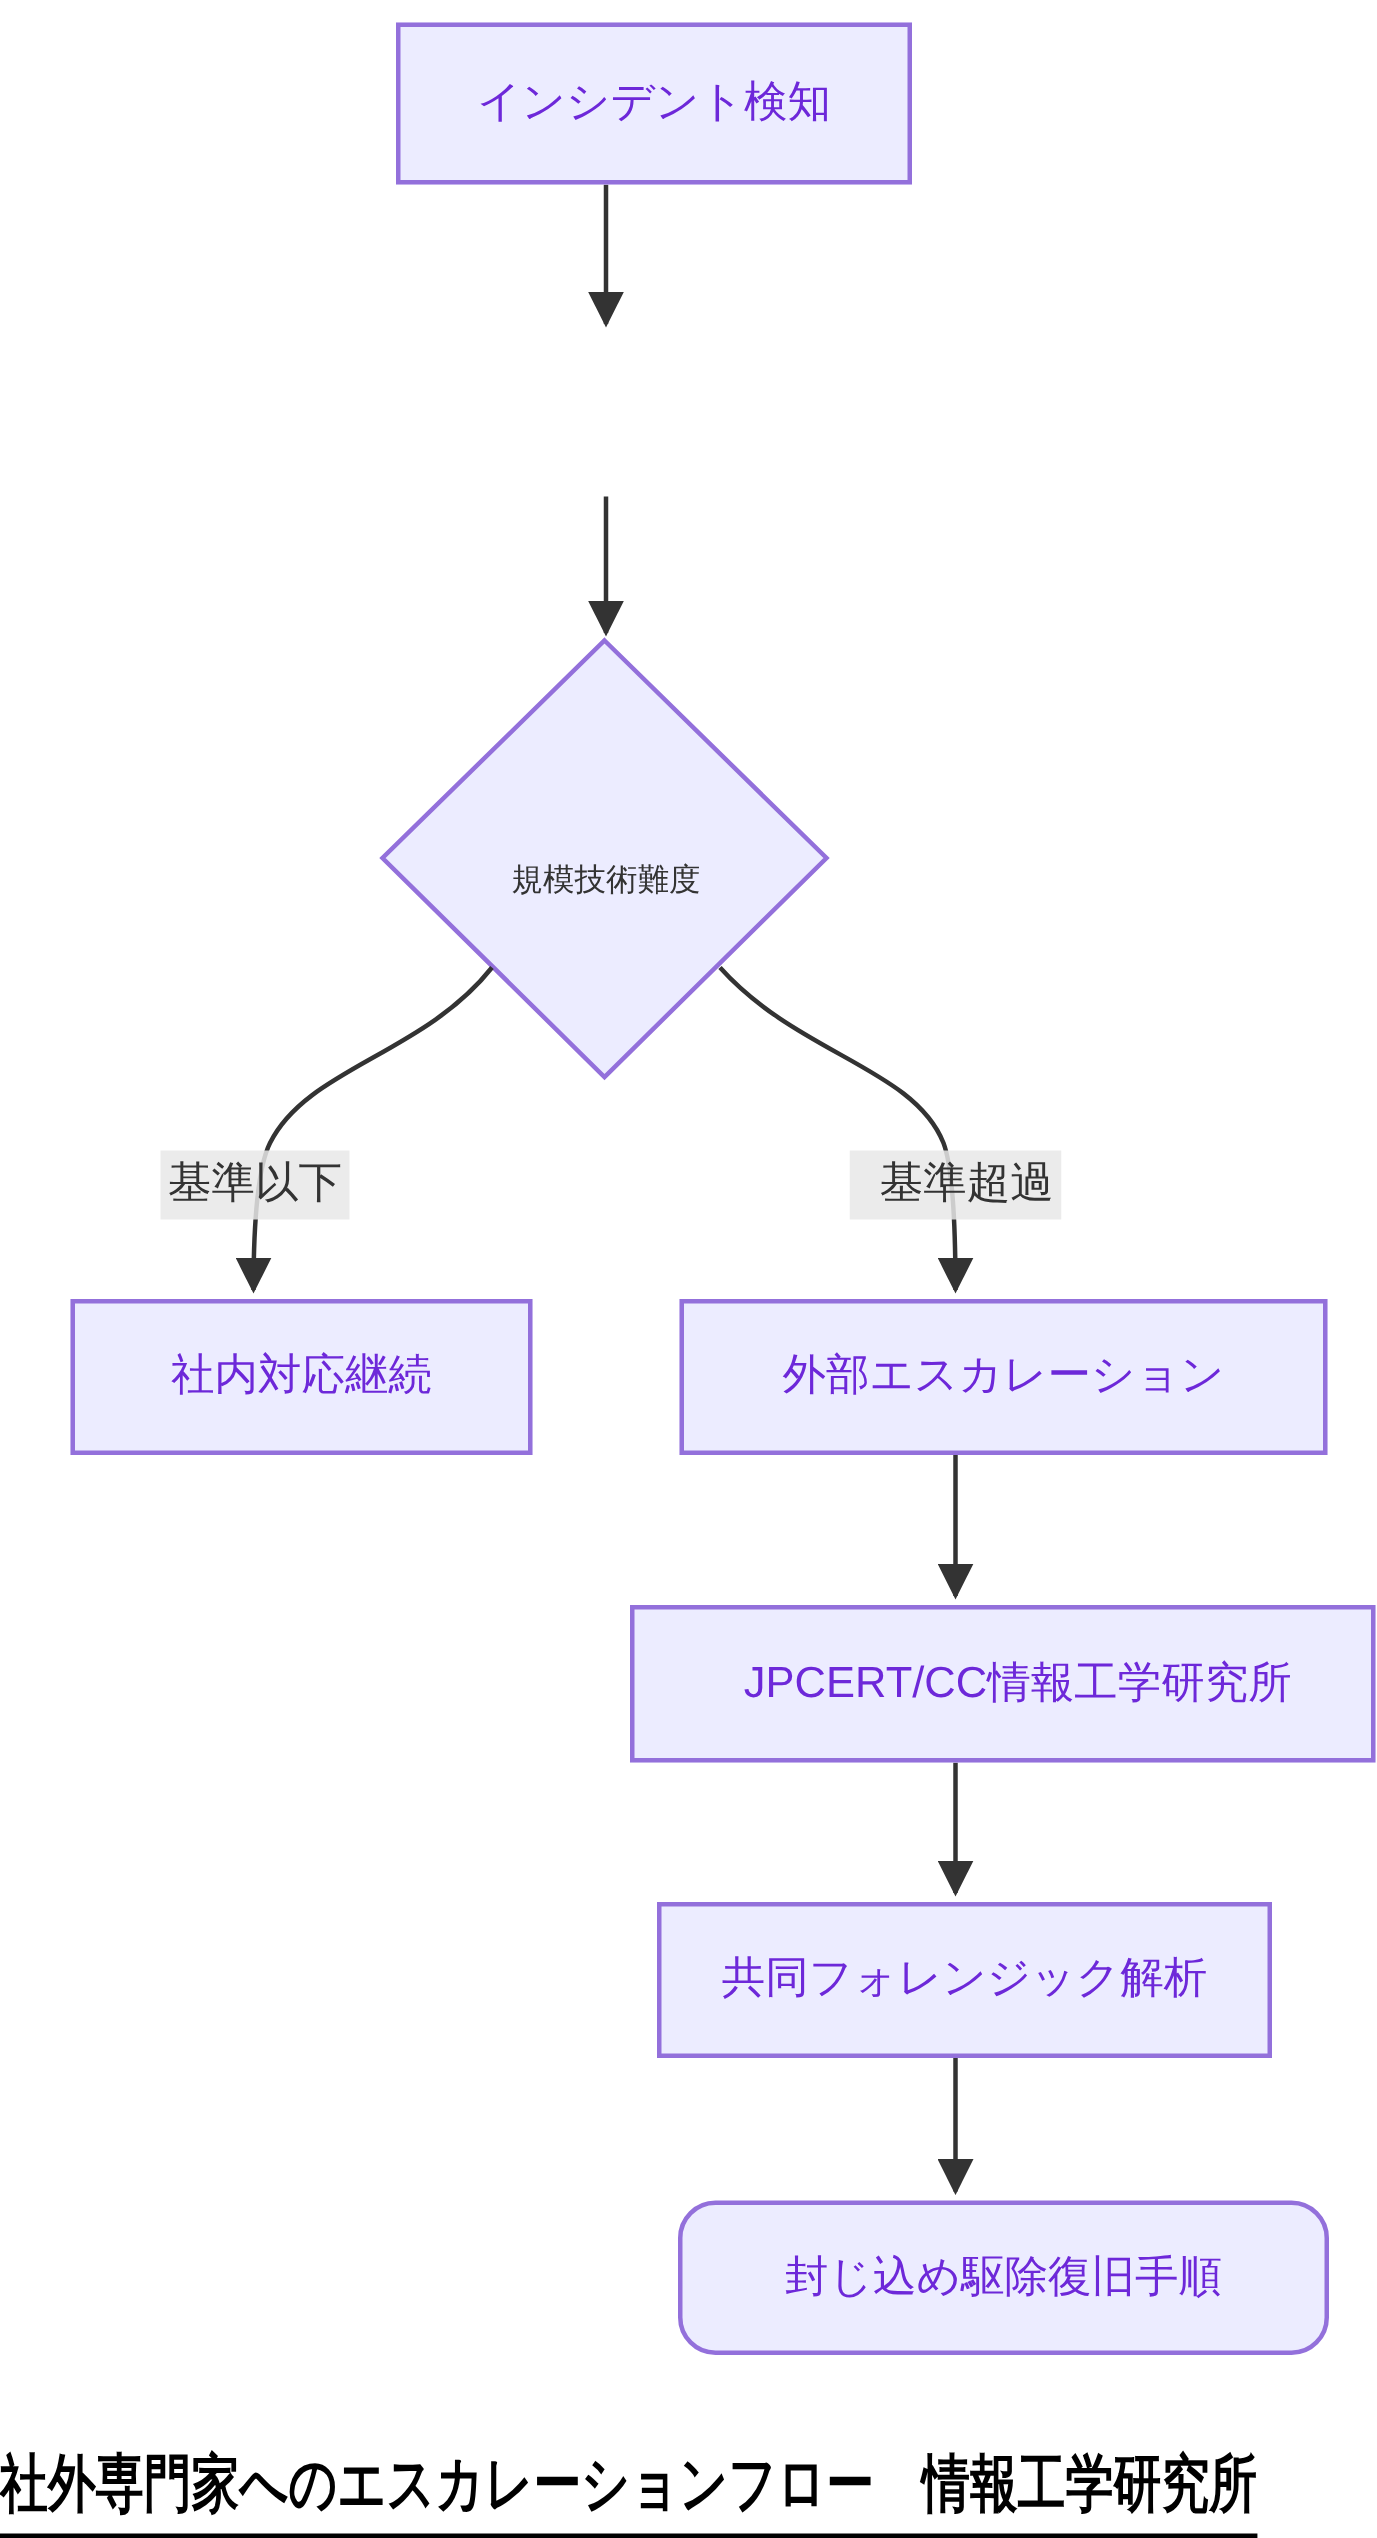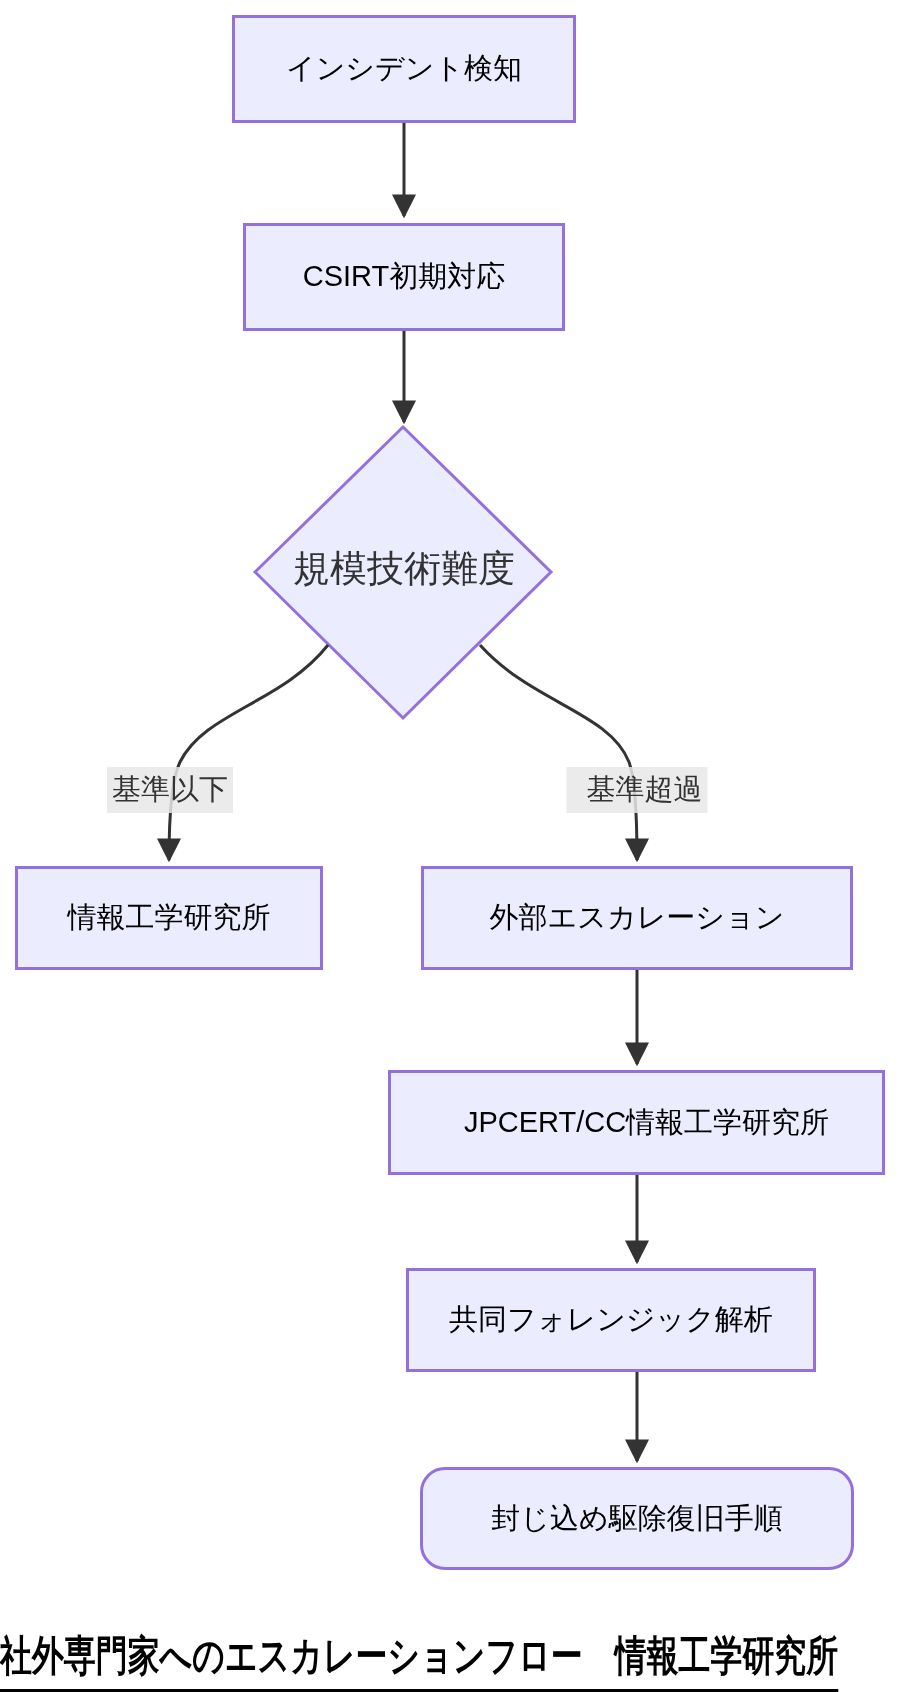--- a/index.html
+++ b/index.html
@@ -20,31 +20,32 @@
   .node {
     position: absolute;
     z-index: 2;
     box-sizing: border-box;
     background: #ECECFF;
     border: 3px solid #9370DB;
     display: flex;
     align-items: center;
     justify-content: center;
     font-size: 29px;
-    color: #000000;
+    color: #6d28d9;
     text-align: center;
     line-height: 1.3;
+    margin-left: 32px;
   }
   .diamond-label {
     position: absolute;
     z-index: 2;
     display: flex;
-    align-items: flex-start;
+    align-items: flex-end;
     justify-content: center;
-    font-size: 37px;
+    font-size: 21px;
     color: #333333;
     text-align: center;
     background: transparent;
     border: none;
   }
   .edge-label {
     position: absolute;
     z-index: 3;
     transform: translate(-50%, -50%);
     background: rgba(232,232,232,0.85);
@@ -89,38 +90,35 @@
     <path d="M480,645 C532,703 609,712 629,762 C635,778 637,812 637,860" fill="none" stroke="#333333" stroke-width="3" marker-end="url(#arrow)"></path>
     <path d="M637,970 L637,1064" fill="none" stroke="#333333" stroke-width="3" marker-end="url(#arrow)"></path>
     <path d="M637,1175 L637,1262" fill="none" stroke="#333333" stroke-width="3" marker-end="url(#arrow)"></path>
     <path d="M637,1372 L637,1461" fill="none" stroke="#333333" stroke-width="3" marker-end="url(#arrow)"></path>
   </svg>
 
   <div class="node" style="left:232px; top:15px; width:344px; height:108px;">
     <span>インシデント検知</span>
   </div>
 
-  <div class="node" style="left:243px; top:223px; width:322px; height:108px;">
-    <span>CSIRT初期対応</span>
-  </div>
 
   <div class="diamond-label" style="left:256px; top:544px; width:296px; height:56px;">
     <span>規模技術難度</span>
   </div>
 
   <div class="edge-label" style="left:170px; top:790px;">
     <span>基準以下</span>
   </div>
 
   <div class="edge-label" style="left:637px; top:790px;padding-left:20px;">
     <span>基準超過</span>
   </div>
 
   <div class="node" style="left:15px; top:866px; width:308px; height:104px;">
-    <span>情報工学研究所</span>
+    <span>社内対応継続</span>
   </div>
 
   <div class="node" style="left:421px; top:866px; width:432px; height:104px;">
     <span>外部エスカレーション</span>
   </div>
 
   <div class="node" style="left:388px; top:1070px; width:497px; height:105px;padding-left:20px;">
     <span>JPCERT/CC情報工学研究所</span>
   </div>
 

